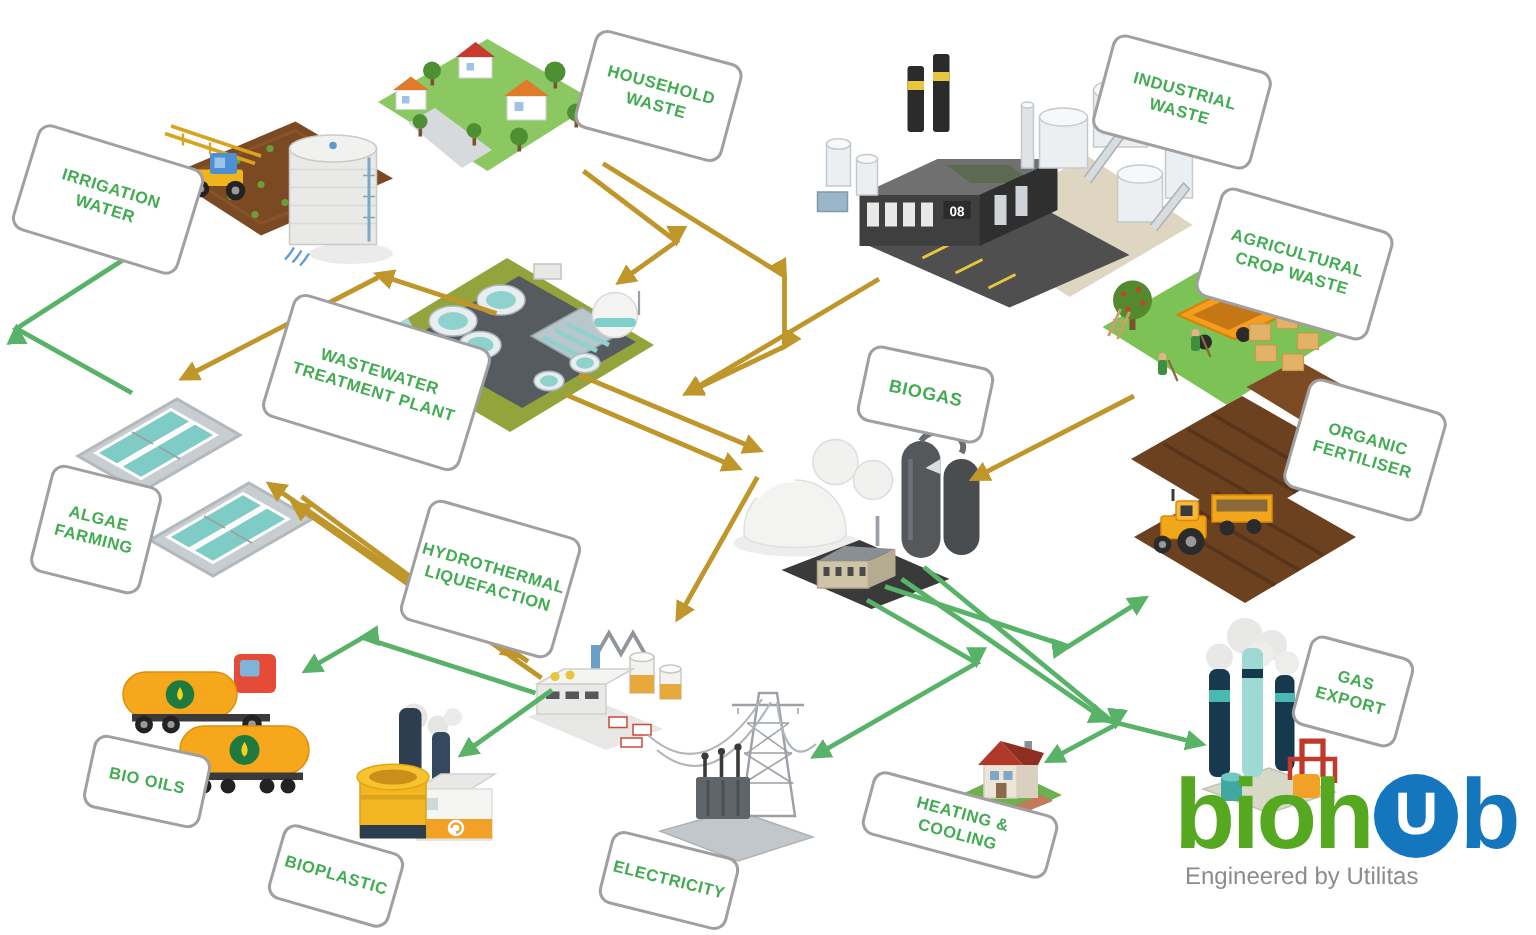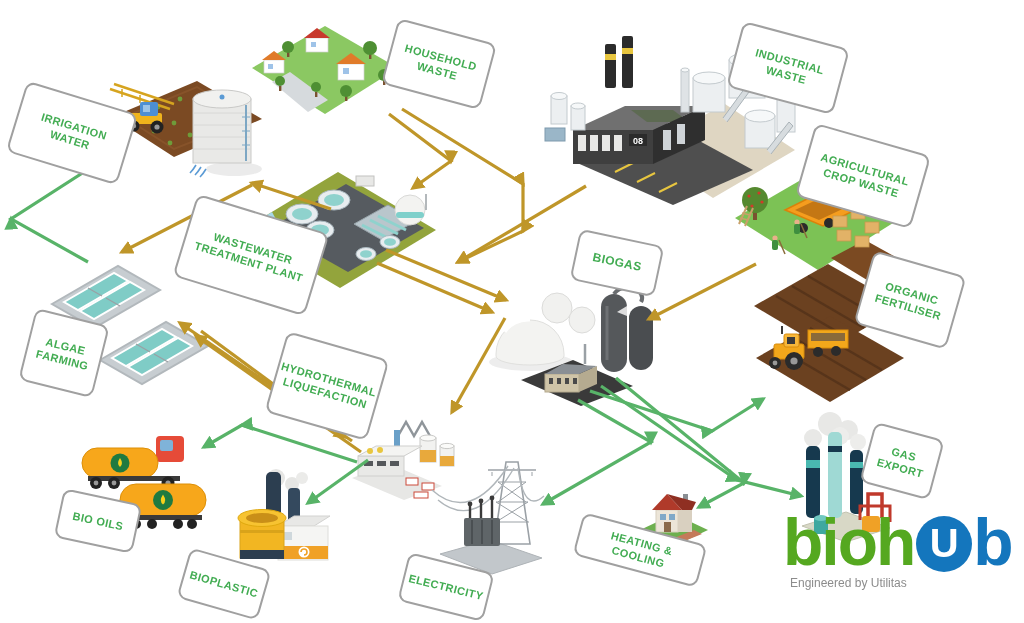--- a/index.html
+++ b/index.html
@@ -28,21 +28,21 @@
   .lbl-electricity{left:402px;top:562px;width:88px;height:50px;transform:rotate(14deg);}
   .lbl-heating{left:576px;top:528px;width:128px;height:44px;transform:rotate(15deg);}
   .lbl-gasexport{left:866px;top:430px;width:72px;height:62px;transform:rotate(15deg);}
   .logo{position:absolute;left:783px;top:512px;width:238px;z-index:9;}
   .logo-row{display:flex;align-items:flex-end;font-weight:bold;}
   .lg-green{font-size:66px;line-height:.92;color:#55a820;letter-spacing:-2px;}
   .lg-circle{width:56px;height:56px;border-radius:50%;background:#1476bd;display:flex;
              align-items:center;justify-content:center;margin:0 1px 1px 2px;flex:none;}
   .lg-u{color:#fff;font-size:40px;font-weight:bold;line-height:1;transform:translateY(-1px);}
   .lg-blue{font-size:66px;line-height:.92;color:#1476bd;letter-spacing:-1px;}
-  .logo-tagline{font-size:12px;color:#8c8c8c;margin:3px 0 0 7px;}
+  .logo-tagline{font-size:16px;color:#8c8c8c;margin:3px 0 0 7px;}
 </style>
 </head>
 <body>
 
 <div id="stage">
 
   <svg class="illus" style="left:62px;top:75px;width:200px;height:115px" viewBox="0 0 200 115">
     <polygon points="50,42 135,6 200,44 112,82" fill="#7b4a23"></polygon>
     <polygon points="62,42 135,12 188,44 112,74" fill="none" stroke="#8f5a2e" stroke-width="2" opacity=".6"></polygon>
     <g fill="#6f9c3a">

